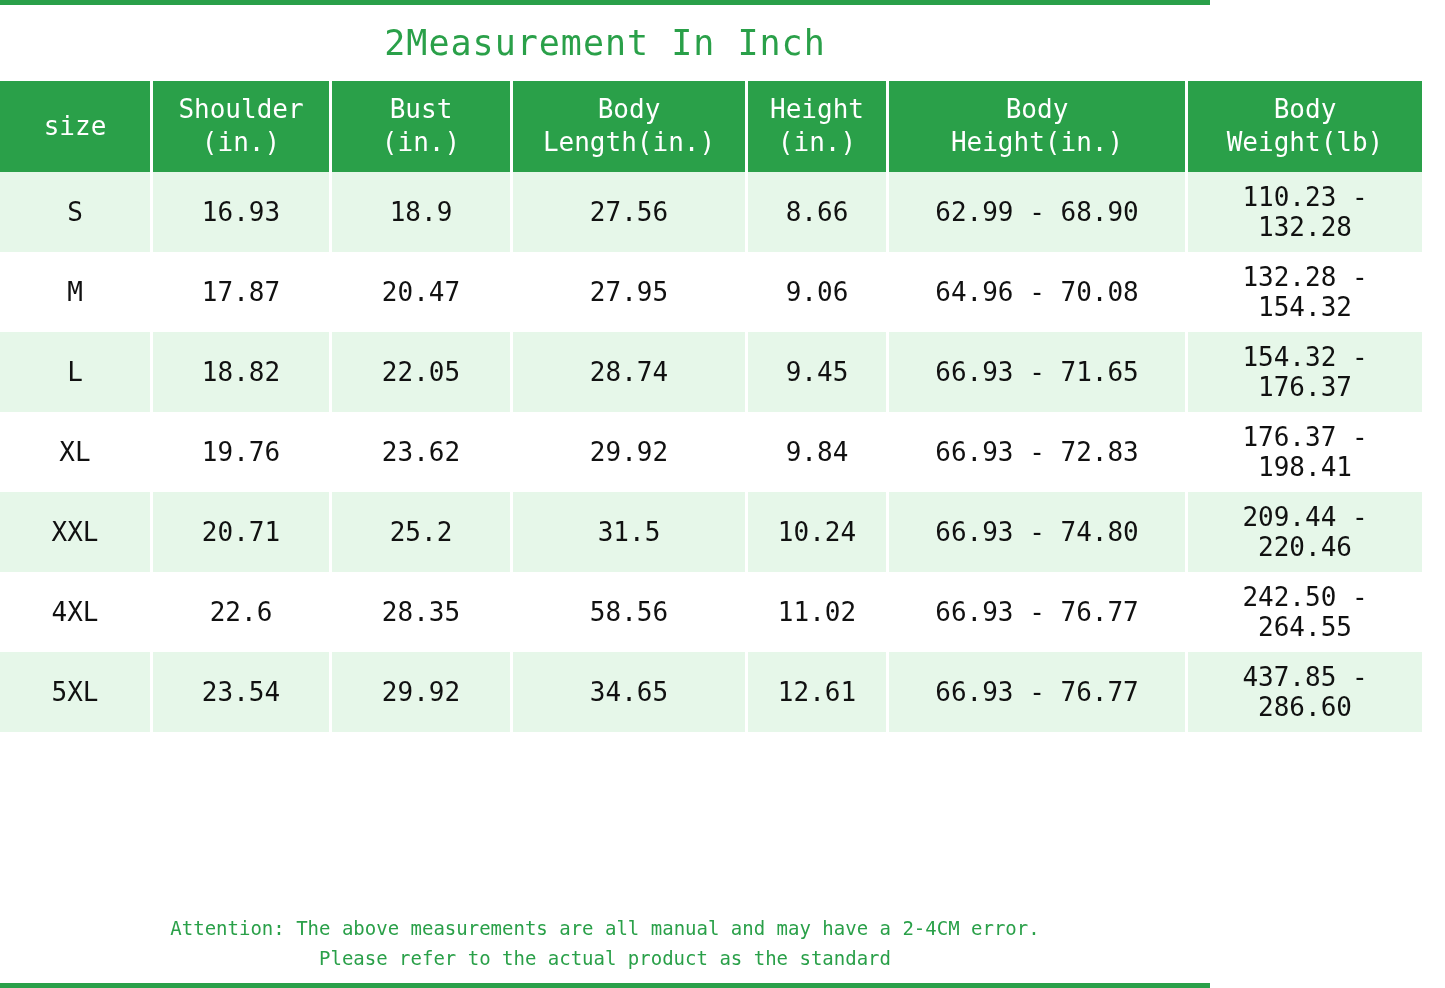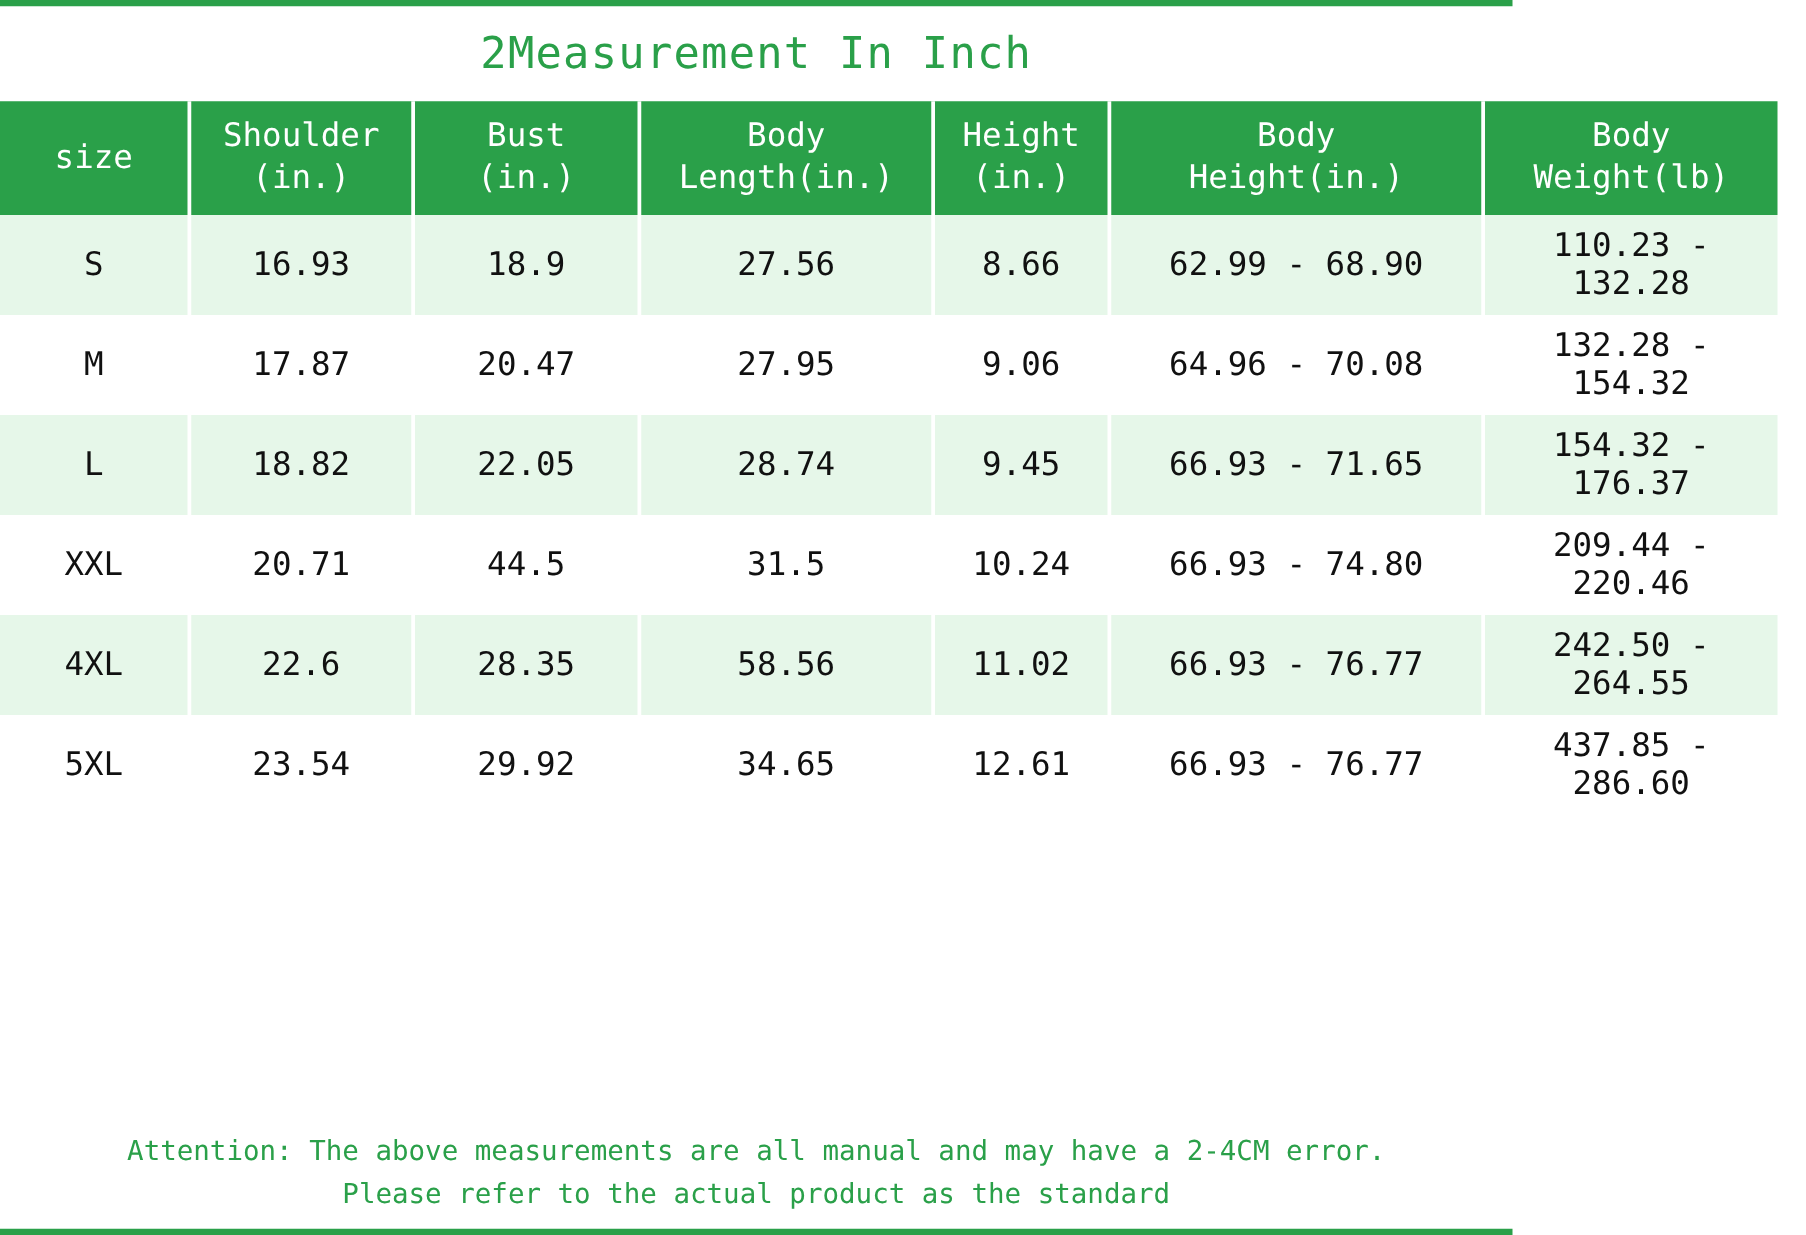--- a/index.html
+++ b/index.html
@@ -78,21 +78,21 @@
     display: flex;
     flex: 1 1 auto;
     align-items: stretch;
   }
   .table-area {
     flex: 1 1 auto;
   }
   .note {
     text-align: center;
     color: #2aa049;
-    font-size: 22px;
+    font-size: 19px;
     line-height: 1.55;
     padding: 14px 30px 10px 30px;
     font-family: "DejaVu Sans Mono", monospace;
   }
   .note div { white-space: pre; }
 </style>
 </head>
 <body>
 
 <div class="chart-wrap">
@@ -155,23 +155,32 @@
             <tr>
               <td>L</td>
               <td>18.82</td>
               <td>22.05</td>
               <td>28.74</td>
               <td>9.45</td>
               <td>66.93 - 71.65</td>
               <td>154.32 - 176.37</td>
             </tr>
             <tr>
+              <td>XL</td>
+              <td>19.76</td>
+              <td>23.62</td>
+              <td>29.92</td>
+              <td>9.84</td>
+              <td>66.93 - 72.83</td>
+              <td>176.37 - 198.41</td>
+            </tr>
+            <tr>
               <td>XXL</td>
               <td>20.71</td>
-              <td>44.5</td>
+              <td>25.2</td>
               <td>31.5</td>
               <td>10.24</td>
               <td>66.93 - 74.80</td>
               <td>209.44 - 220.46</td>
             </tr>
             <tr>
               <td>4XL</td>
               <td>22.6</td>
               <td>28.35</td>
               <td>58.56</td>

